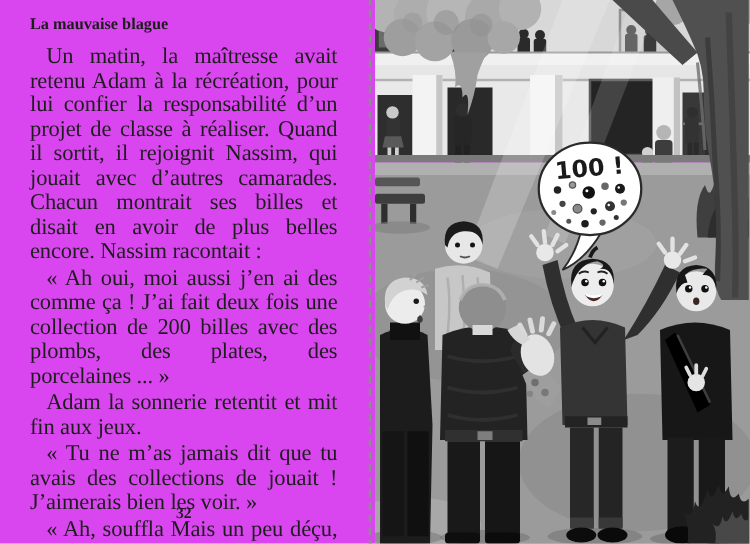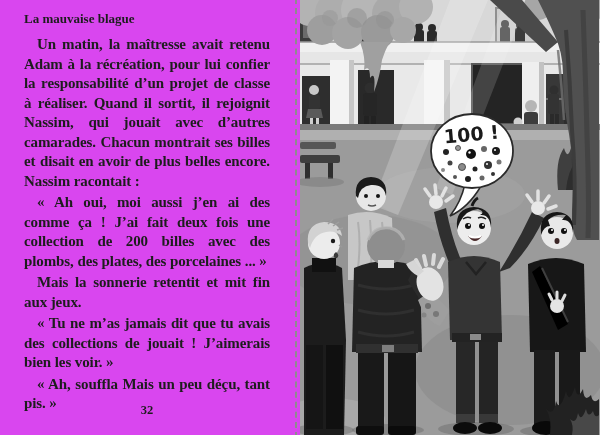--- a/index.html
+++ b/index.html
@@ -1,38 +1,38 @@
 <!DOCTYPE html>
 <html><head>
 <meta charset="utf-8">
 <style>
   html,body{margin:0;padding:0;background:#ffffff;}
   .page{position:relative;width:600px;height:435px;background:#d946ef;overflow:hidden;
         font-family:"Liberation Serif",serif;color:#1d1d1d;}
   .text-col{position:absolute;left:24px;top:10px;width:246px;}
   .title{font-size:13px;font-weight:bold;line-height:18px;margin:0 0 7px 0;}
-  .text-col p{font-size:15px;line-height:19.5px;text-align:justify;text-indent:13px;
-              margin:2px 0 0 0;letter-spacing:-0.1px;font-weight:bold;}
+  .text-col p{font-size:18px;line-height:19.5px;text-align:justify;text-indent:13px;
+              margin:2px 0 0 0;letter-spacing:-0.1px;}
   .pagenum{position:absolute;left:24px;top:403px;width:246px;text-align:center;
            font-weight:bold;font-size:12.5px;}
   .perforation{position:absolute;left:295px;top:-2px;height:440px;width:0;
                border-left:2px dashed #8d8d8d;}
   .illus{position:absolute;left:300px;top:0;width:300px;height:435px;}
   .illus svg{display:block;}
 </style>
 </head>
 <body>
 
 <div class="page">
 
   <div class="text-col">
     <h1 class="title">La mauvaise blague</h1>
     <p>Un matin, la maîtresse avait retenu Adam à la récréation, pour lui confier la responsabilité d’un projet de classe à réaliser. Quand il sortit, il rejoignit Nassim, qui jouait avec d’autres camarades. Chacun montrait ses billes et disait en avoir de plus belles encore. Nassim racontait :</p>
     <p>« Ah oui, moi aussi j’en ai des comme ça ! J’ai fait deux fois une collection de 200 billes avec des plombs, des plates, des porcelaines ... »</p>
-    <p>Mais la sonnerie retentit et mit fin aux jeux.</p>
+    <p>Adam la sonnerie retentit et mit fin aux jeux.</p>
     <p>« Tu ne m’as jamais dit que tu avais des collections de jouait ! J’aimerais bien les voir. »</p>
     <p>« Ah, souffla Mais un peu déçu, tant pis. »</p>
   </div>
   <div class="pagenum">32</div>
 
   <div class="perforation"></div>
 
   <div class="illus">
   <svg width="300" height="435" viewBox="0 0 300 435">
 

